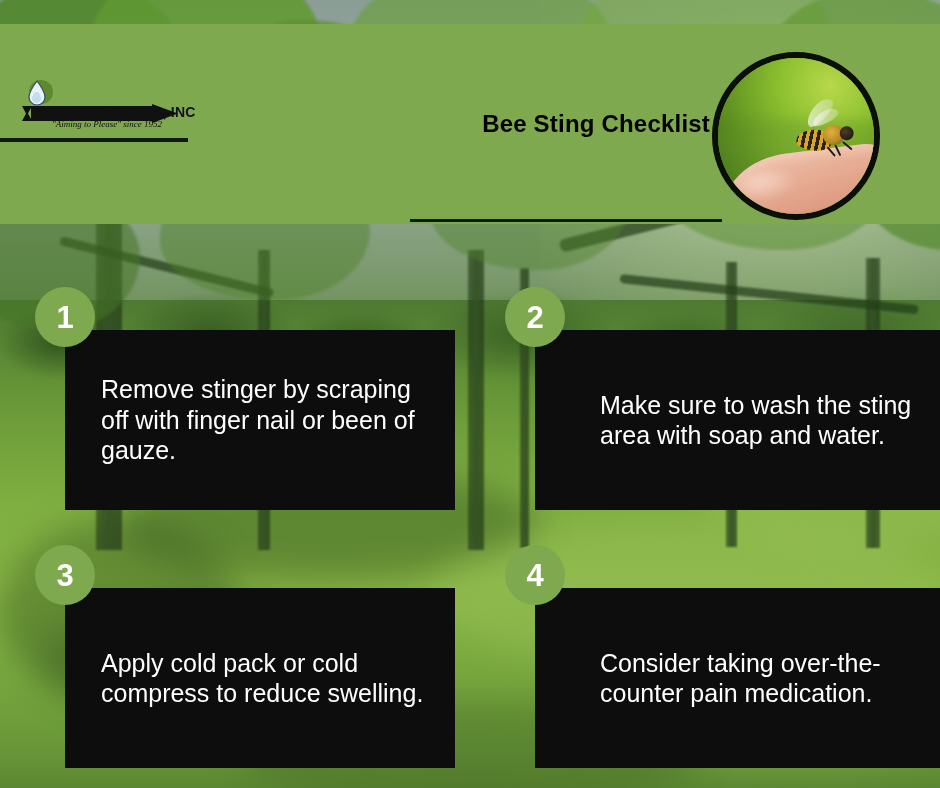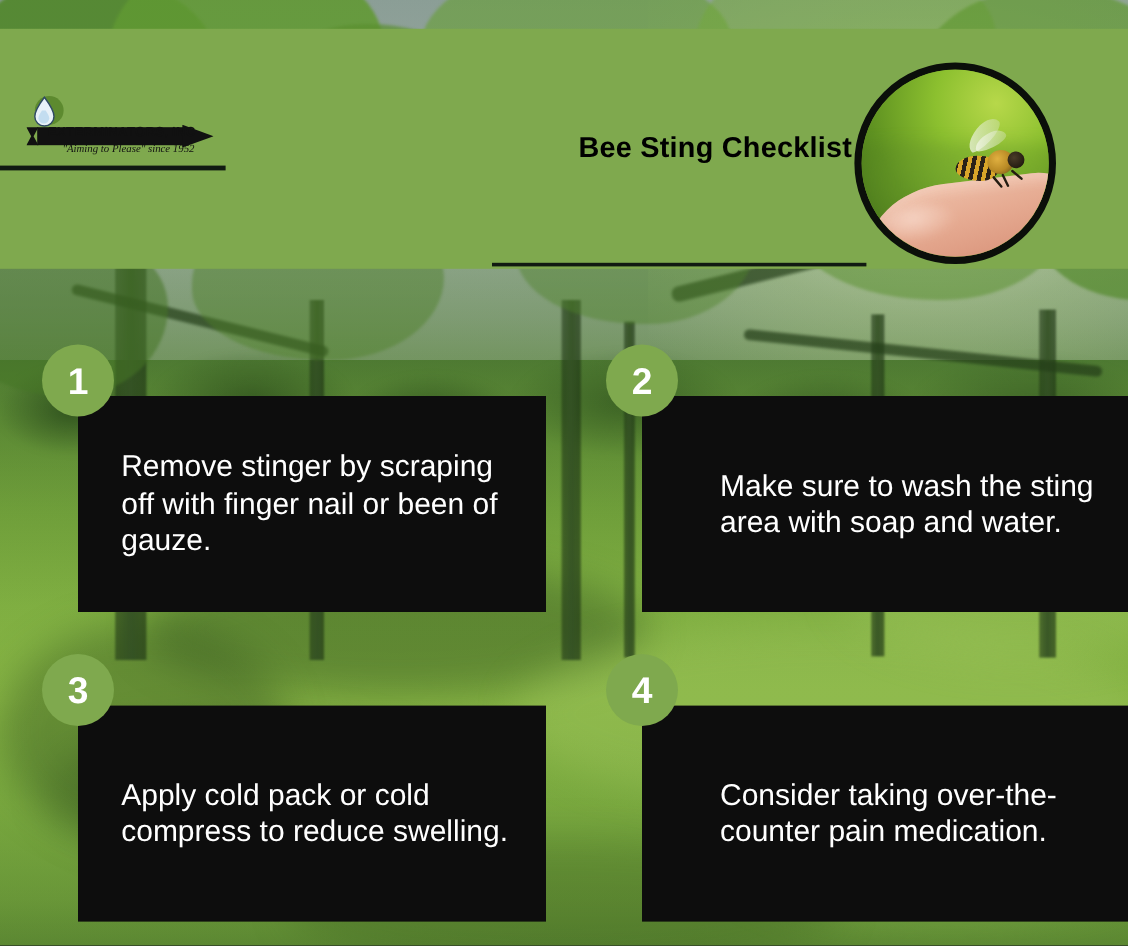--- a/index.html
+++ b/index.html
@@ -179,21 +179,21 @@
   }
   .logo-word .cap { font-size: 32px; }
   .logo-bar {
     position: absolute;
     left: 2px; top: 28px;
     width: 156px; height: 19px;
   }
   .logo-sub {
     position: absolute;
     left: 20px; top: 29px;
-    font-size: 11px;
+    font-size: 14px;
     font-weight: bold;
     color: #111111;
     letter-spacing: .2px;
     line-height: 1;
     white-space: nowrap;
   }
   .logo-tag {
     position: absolute;
     left: 32px; top: 43px;
     font-family: "Liberation Serif", serif;

